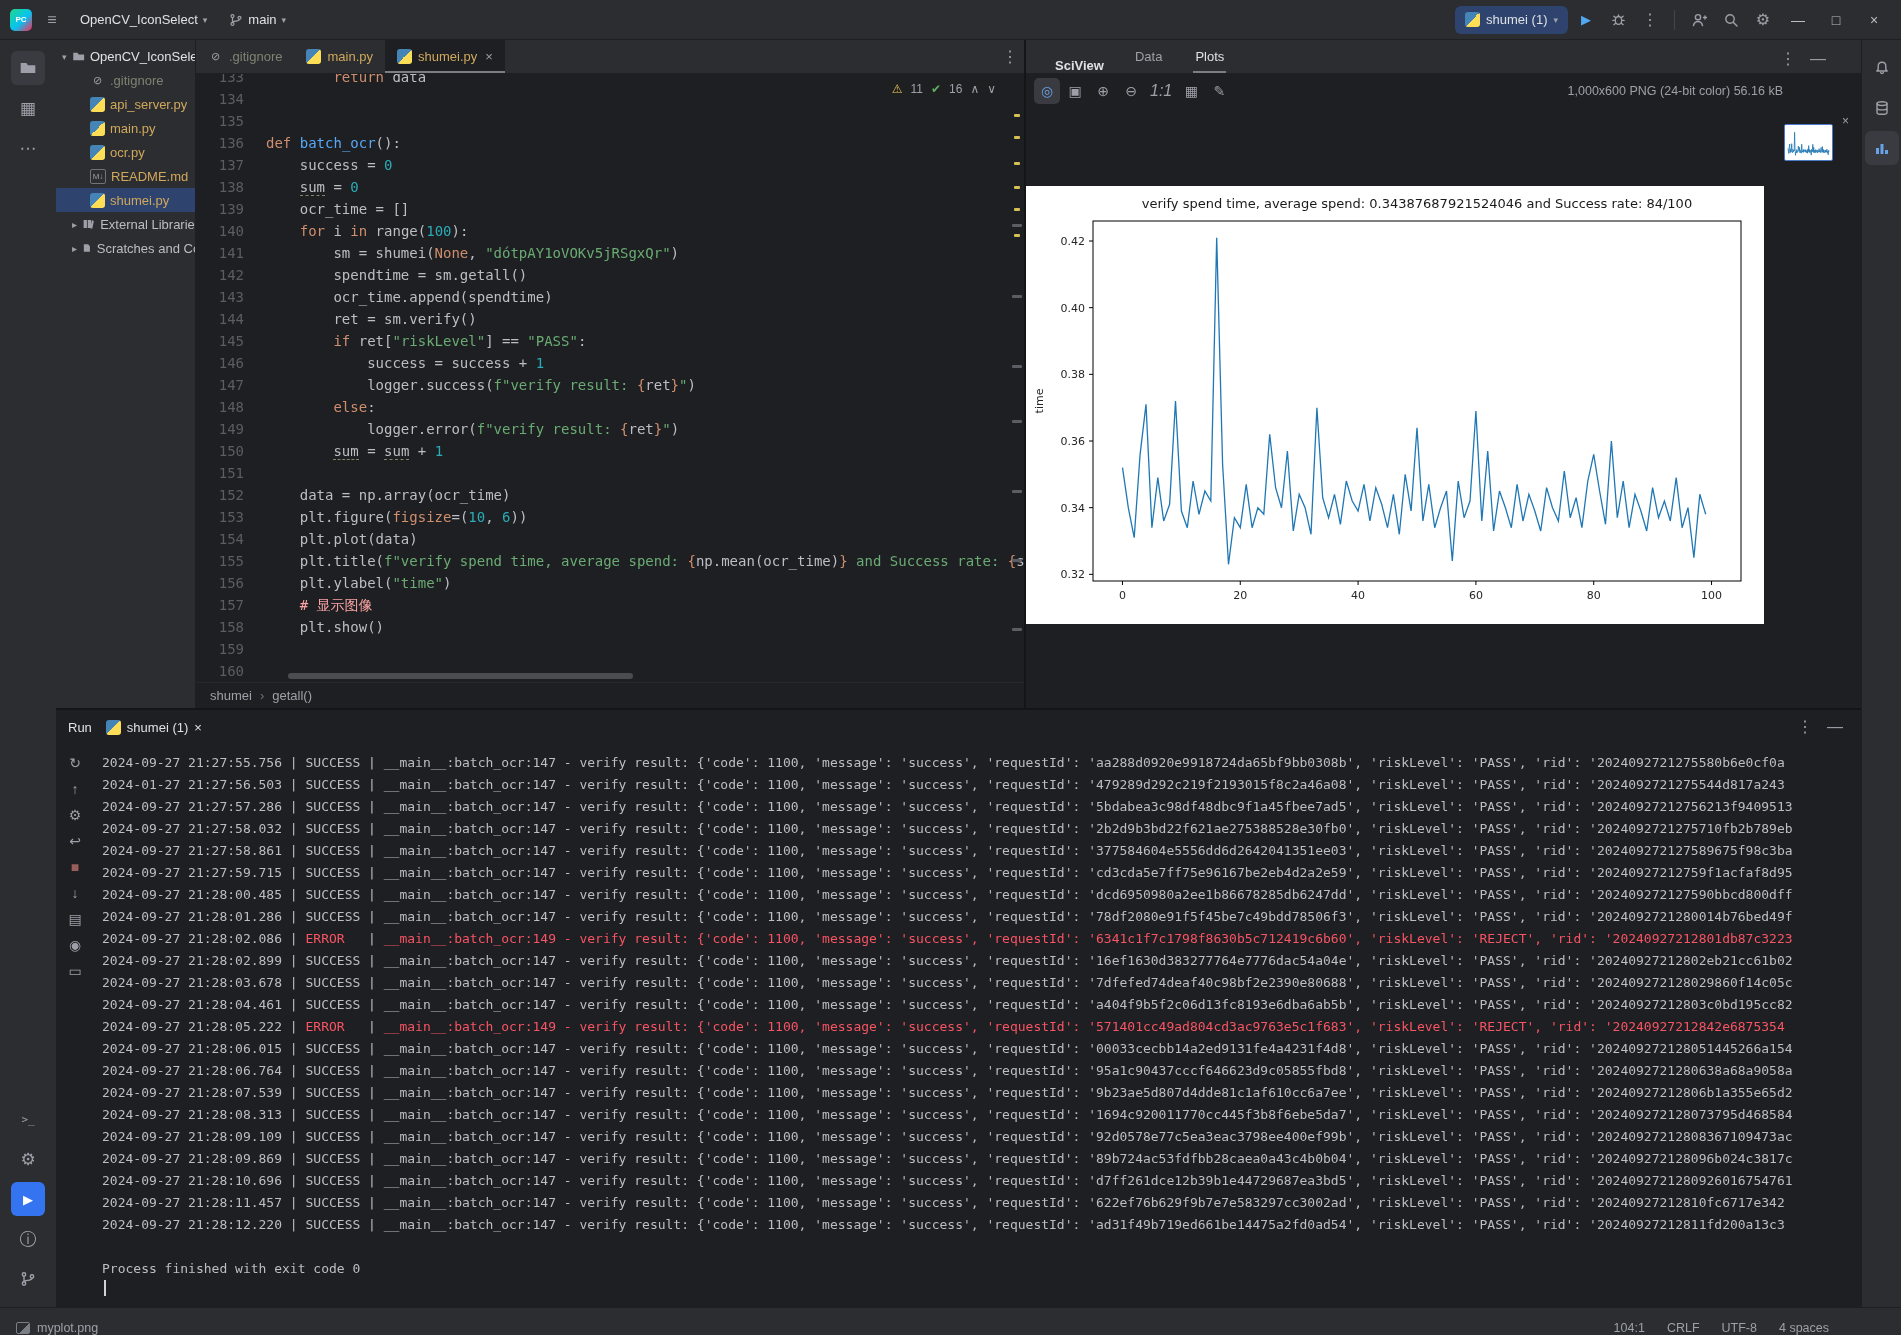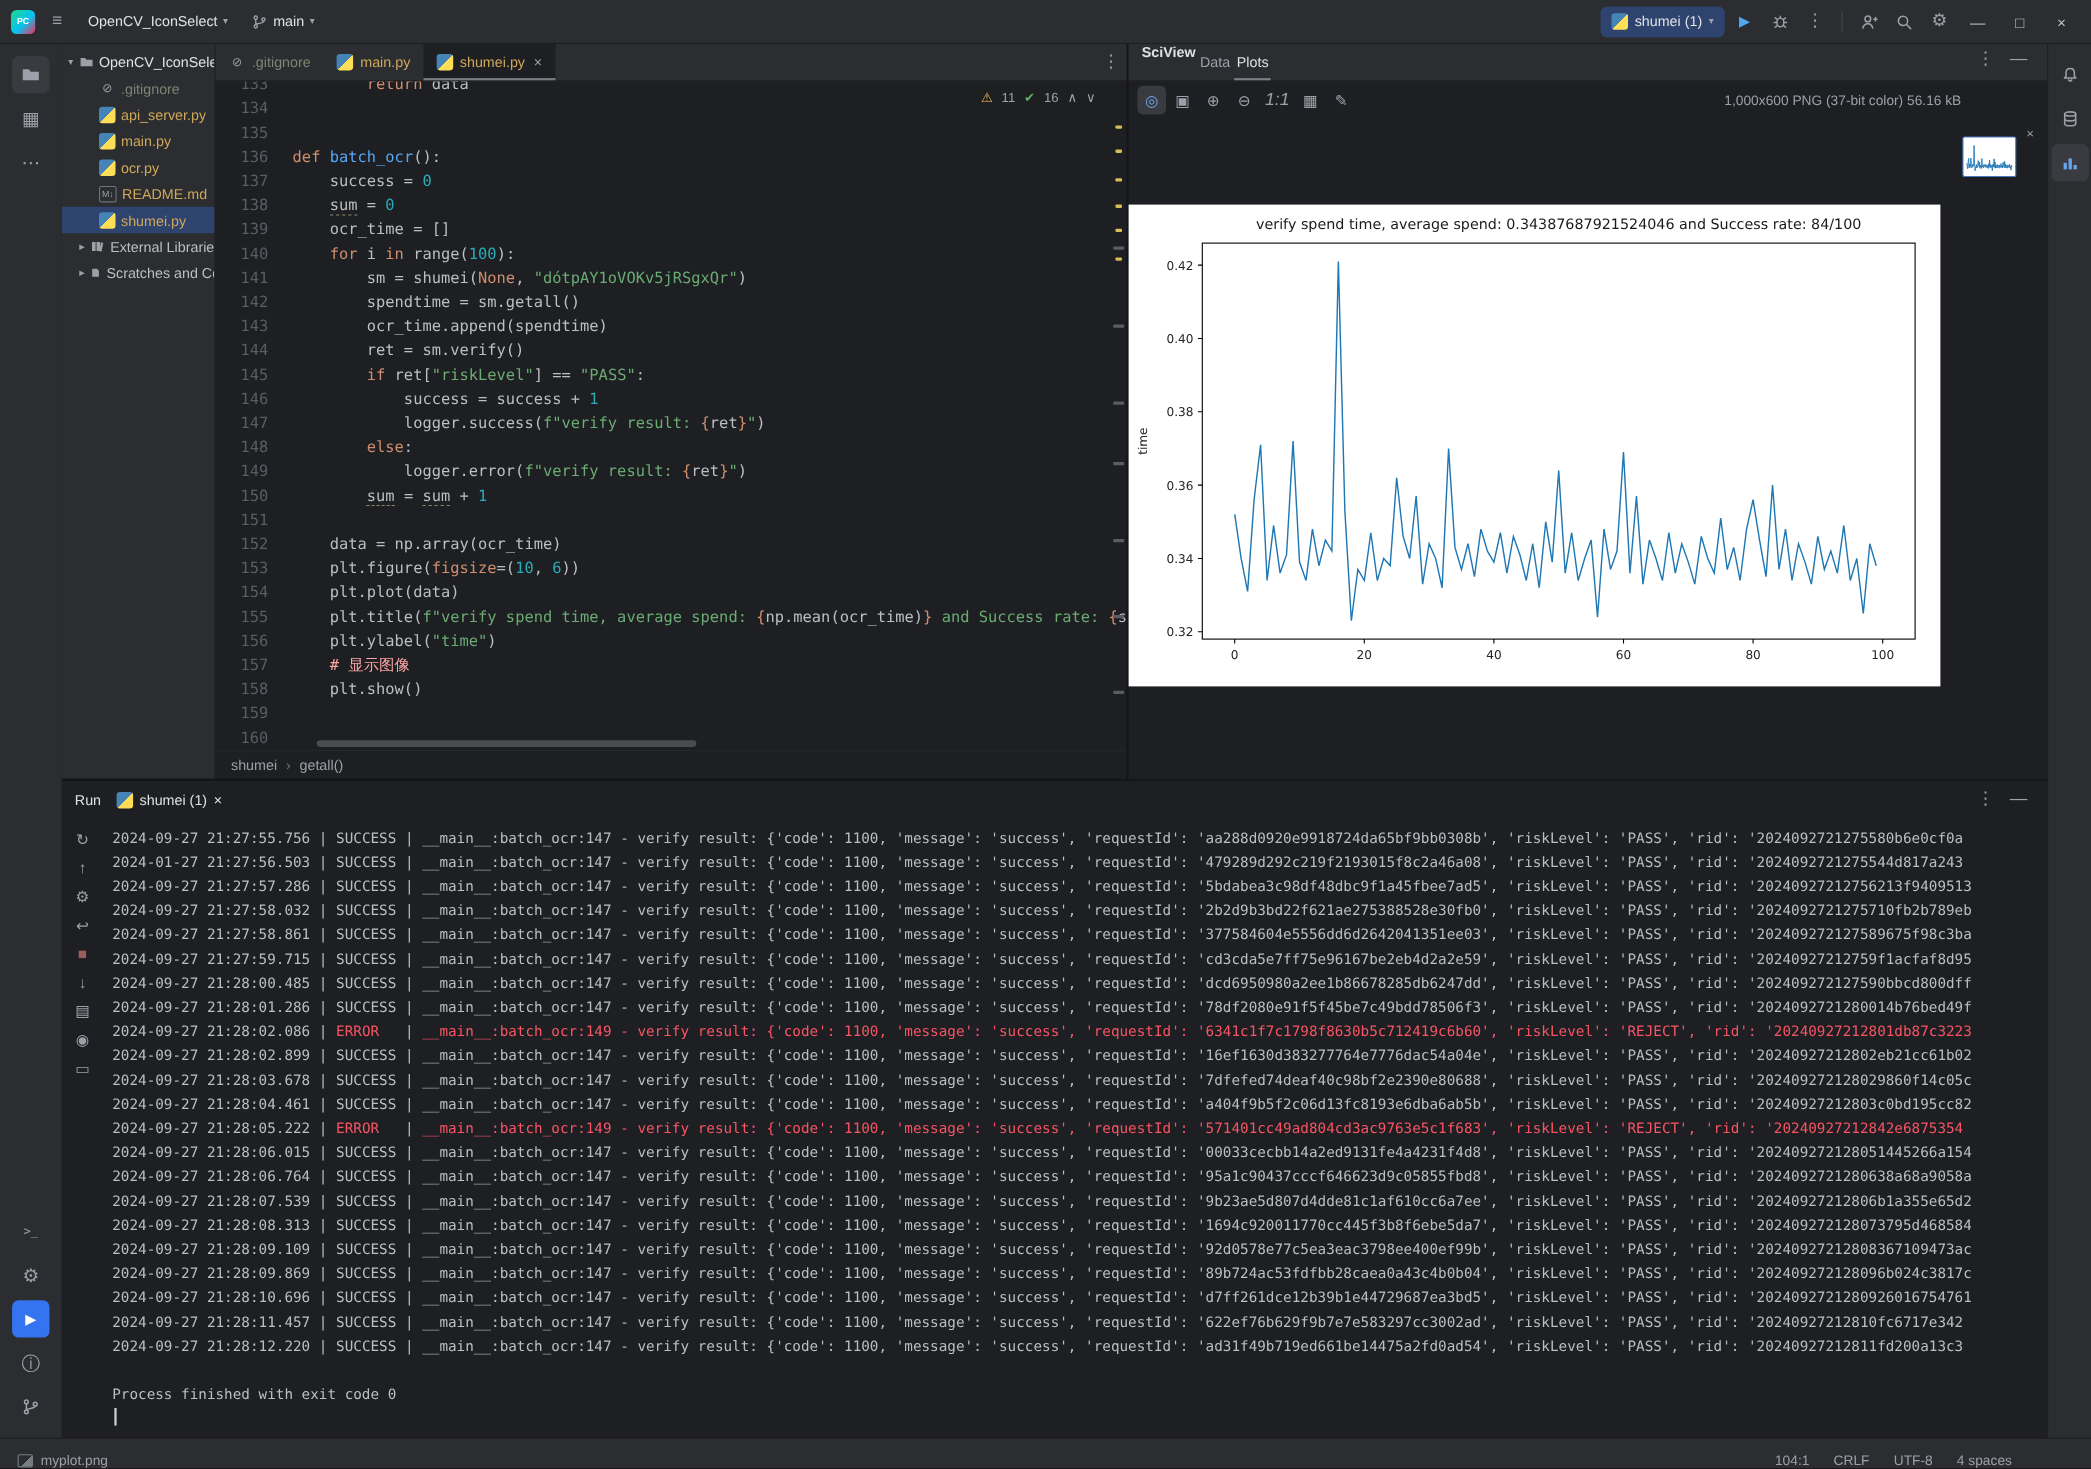--- a/index.html
+++ b/index.html
@@ -72,21 +72,21 @@
   .stripe{position:absolute;top:0;right:2px;bottom:0;width:12px;}
   .stripe .mk{position:absolute;right:0;width:10px;height:3px;border-radius:1px;}
   .mk.gray{background:#5a5d63;}
   .mk.yellow{background:#d6bf55;width:6px;right:2px;}
   .hscroll{position:absolute;bottom:3px;left:92px;width:345px;height:6px;border-radius:3px;background:#4a4d50;}
   .breadcrumbs{height:26px;display:flex;align-items:center;gap:8px;padding-left:14px;color:#9da0a8;background:#1e1f22;border-top:1px solid #26282b;}
   .bc-sep{color:#6f737a;}
 
   
   .sciview{width:835px;background:#1e1f22;display:flex;flex-direction:column;position:relative;}
-  .sv-head{height:34px;display:flex;align-items:flex-start;gap:2px;padding:0 12px;background:#2b2d30;border-bottom:1px solid #1e1f22;}
+  .sv-head{height:34px;display:flex;align-items:flex-end;gap:29px;padding:0 29px;background:#2b2d30;border-bottom:1px solid #1e1f22;}
   .sv-title{color:#dfe1e5;font-weight:bold;}
   .sv-tab{color:#9da0a8;height:100%;display:flex;align-items:center;position:relative;padding:0 2px;}
   .sv-tab.active{color:#dfe1e5;}
   .sv-tab.active::after{content:"";position:absolute;left:0;right:0;bottom:0;height:2px;background:#7a7e85;}
   .sv-head .right{margin-left:auto;display:flex;gap:2px;}
   .sv-toolbar{height:34px;display:flex;align-items:center;gap:2px;padding:0 8px;}
   .sv-toolbar .gi{width:26px;height:26px;font-size:14px;}
   .sv-toolbar .gi.sel{color:#6aa2e8;background:#393b40;border-radius:5px;}
   .zoom11{font-size:16px;color:#9da0a8;padding:0 4px;font-style:italic;}
   .sv-meta{margin-left:auto;color:#9da0a8;font-size:12.5px;padding-right:70px;white-space:nowrap;}
@@ -350,21 +350,21 @@
             </span>
           </div>
           <div class="sv-toolbar">
             <span class="gi sel g-target"></span>
             <span class="gi g-frame"></span>
             <span class="gi g-zin"></span>
             <span class="gi g-zout"></span>
             <span class="zoom11">1:1</span>
             <span class="gi g-grid"></span>
             <span class="gi g-pen"></span>
-            <span class="sv-meta">1,000x600 PNG (37-bit color) 56.16 kB</span>
+            <span class="sv-meta">1,000x600 PNG (24-bit color) 56.16 kB</span>
           </div>
           <div class="sv-content">
             <div class="plot-box">
               <svg width="736" height="436" font-family="DejaVu Sans, sans-serif">
                   <rect x="0" y="0" width="736" height="436" fill="#ffffff"></rect>
                   <rect x="66" y="34" width="648" height="360" fill="none" stroke="#000000" stroke-width="1"></rect>
                   <text x="390" y="21" text-anchor="middle" font-size="13" fill="#1a1a1a">verify spend time, average spend: 0.34387687921524046 and Success rate: 84/100</text>
                   <line x1="95.45454545454545" y1="394" x2="95.45454545454545" y2="398" stroke="#000"></line>
                   <text x="95.45454545454545" y="412" text-anchor="middle" font-size="11" fill="#262626">0</text>
                   <line x1="213.27272727272728" y1="394" x2="213.27272727272728" y2="398" stroke="#000"></line>

